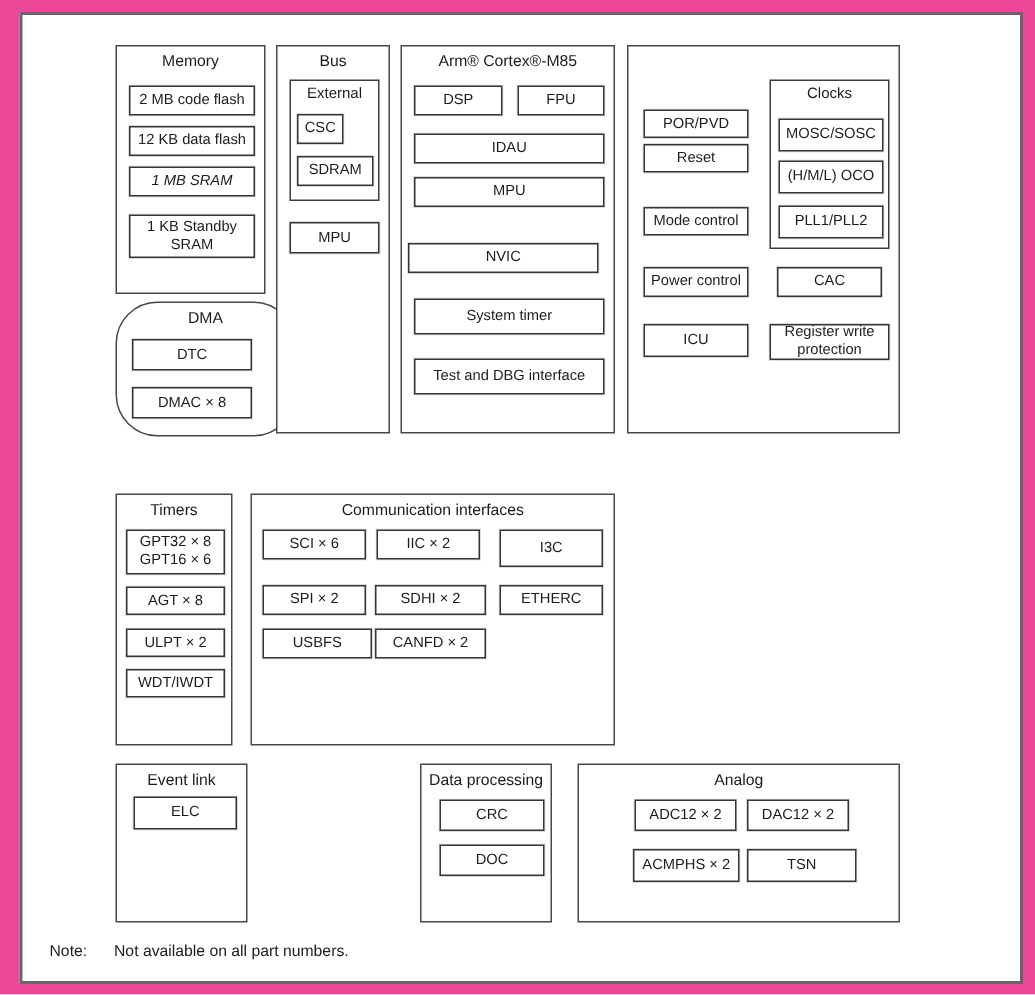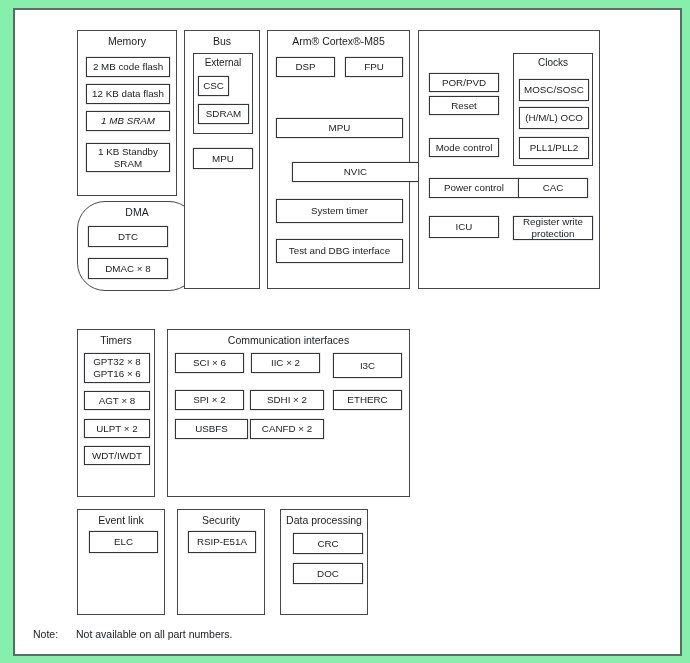--- a/index.html
+++ b/index.html
@@ -1,17 +1,17 @@
 <!DOCTYPE html>
 <html><head>
 <meta charset="utf-8">
 <style>
   html,body{margin:0;padding:0;background:#ffffff;}
   .canvas{
-    position:relative;width:690px;height:663px;background:#86efac;
+    position:relative;width:690px;height:663px;background:#ec4899;
     font-family:"Liberation Sans","DejaVu Sans",sans-serif;
     color:#1b1c1e;overflow:hidden;
   }
   .frame{
     position:absolute;left:13px;top:8px;width:665px;height:644px;
     border:2px solid #65666a;background:#ffffff;
   }
   .group{
     position:absolute;border:1.3px solid #47484b;background:#ffffff;box-sizing:border-box;
   }
@@ -60,31 +60,32 @@
       <div class="box" style="left:4px;top:22px;width:31px;height:20px;">CSC</div>
       <div class="box" style="left:4px;top:50px;width:51px;height:20px;">SDRAM</div>
     </div>
     <div class="box" style="left:8px;top:117px;width:60px;height:21px;">MPU</div>
   </div>
 
   <div class="group" style="left:267px;top:30px;width:143px;height:259px;">
     <div class="gtitle">Arm® Cortex®-M85</div>
     <div class="box" style="left:8px;top:26px;width:59px;height:20px;">DSP</div>
     <div class="box" style="left:77px;top:26px;width:58px;height:20px;">FPU</div>
+    <div class="box" style="left:8px;top:58px;width:127px;height:20px;">IDAU</div>
     <div class="box" style="left:8px;top:87px;width:127px;height:20px;">MPU</div>
-    <div class="box" style="left:24px;top:131px;width:127px;height:20px;">NVIC</div>
+    <div class="box" style="left:4px;top:131px;width:127px;height:20px;">NVIC</div>
     <div class="box" style="left:8px;top:168px;width:127px;height:24px;">System timer</div>
     <div class="box" style="left:8px;top:208px;width:127px;height:24px;">Test and DBG interface</div>
   </div>
 
   <div class="group" style="left:418px;top:30px;width:182px;height:259px;">
     <div class="box" style="left:10px;top:23px;width:70px;height:19px;margin-top:19px;">POR/PVD</div>
     <div class="box" style="left:10px;top:65px;width:70px;height:19px;">Reset</div>
     <div class="box" style="left:10px;top:107px;width:70px;height:19px;">Mode control</div>
-    <div class="box" style="left:10px;top:147px;width:90px;height:20px;">Power control</div>
+    <div class="box" style="left:10px;top:147px;width:70px;height:20px;">Power control</div>
     <div class="box" style="left:10px;top:185px;width:70px;height:22px;">ICU</div>
     <div class="subgroup" style="left:94px;top:22px;width:80px;height:113px;">
       <div class="gtitle" style="top:3px;font-size:10px;">Clocks</div>
       <div class="box" style="left:5px;top:25px;width:70px;height:22px;">MOSC/SOSC</div>
       <div class="box" style="left:5px;top:53px;width:70px;height:22px;">(H/M/L) OCO</div>
       <div class="box" style="left:5px;top:83px;width:70px;height:22px;">PLL1/PLL2</div>
     </div>
     <div class="box" style="left:99px;top:147px;width:70px;height:20px;">CAC</div>
     <div class="box" style="left:94px;top:185px;width:80px;height:24px;">Register write
 protection</div>
@@ -109,27 +110,30 @@
     <div class="box" style="left:165px;top:60px;width:69px;height:20px;">ETHERC</div>
     <div class="box" style="left:7px;top:89px;width:73px;height:20px;">USBFS</div>
     <div class="box" style="left:82px;top:89px;width:74px;height:20px;">CANFD × 2</div>
   </div>
 
   <div class="group" style="left:77px;top:509px;width:88px;height:106px;">
     <div class="gtitle">Event link</div>
     <div class="box" style="left:11px;top:21px;width:69px;height:22px;">ELC</div>
   </div>
 
-  <div class="group" style="left:177px;top:509px;width:88px;height:106px;">
-    <div class="gtitle">Security</div>
-    <div class="box" style="left:10px;top:21px;width:68px;height:22px;">RSIP-E51A</div>
-  </div>
 
   <div class="group" style="left:280px;top:509px;width:88px;height:106px;">
     <div class="gtitle">Data processing</div>
     <div class="box" style="left:12px;top:23px;width:70px;height:21px;">CRC</div>
     <div class="box" style="left:12px;top:53px;width:70px;height:21px;">DOC</div>
   </div>
 
+  <div class="group" style="left:385px;top:509px;width:215px;height:106px;">
+    <div class="gtitle">Analog</div>
+    <div class="box" style="left:37px;top:23px;width:68px;height:21px;">ADC12 × 2</div>
+    <div class="box" style="left:112px;top:23px;width:68px;height:21px;">DAC12 × 2</div>
+    <div class="box" style="left:36px;top:56px;width:71px;height:22px;">ACMPHS × 2</div>
+    <div class="box" style="left:112px;top:56px;width:73px;height:22px;">TSN</div>
+  </div>
 
   <div class="note" style="left:33px;top:628px;">Note:</div>
   <div class="note" style="left:76px;top:628px;">Not available on all part numbers.</div>
 </div>
 
 </body></html>

